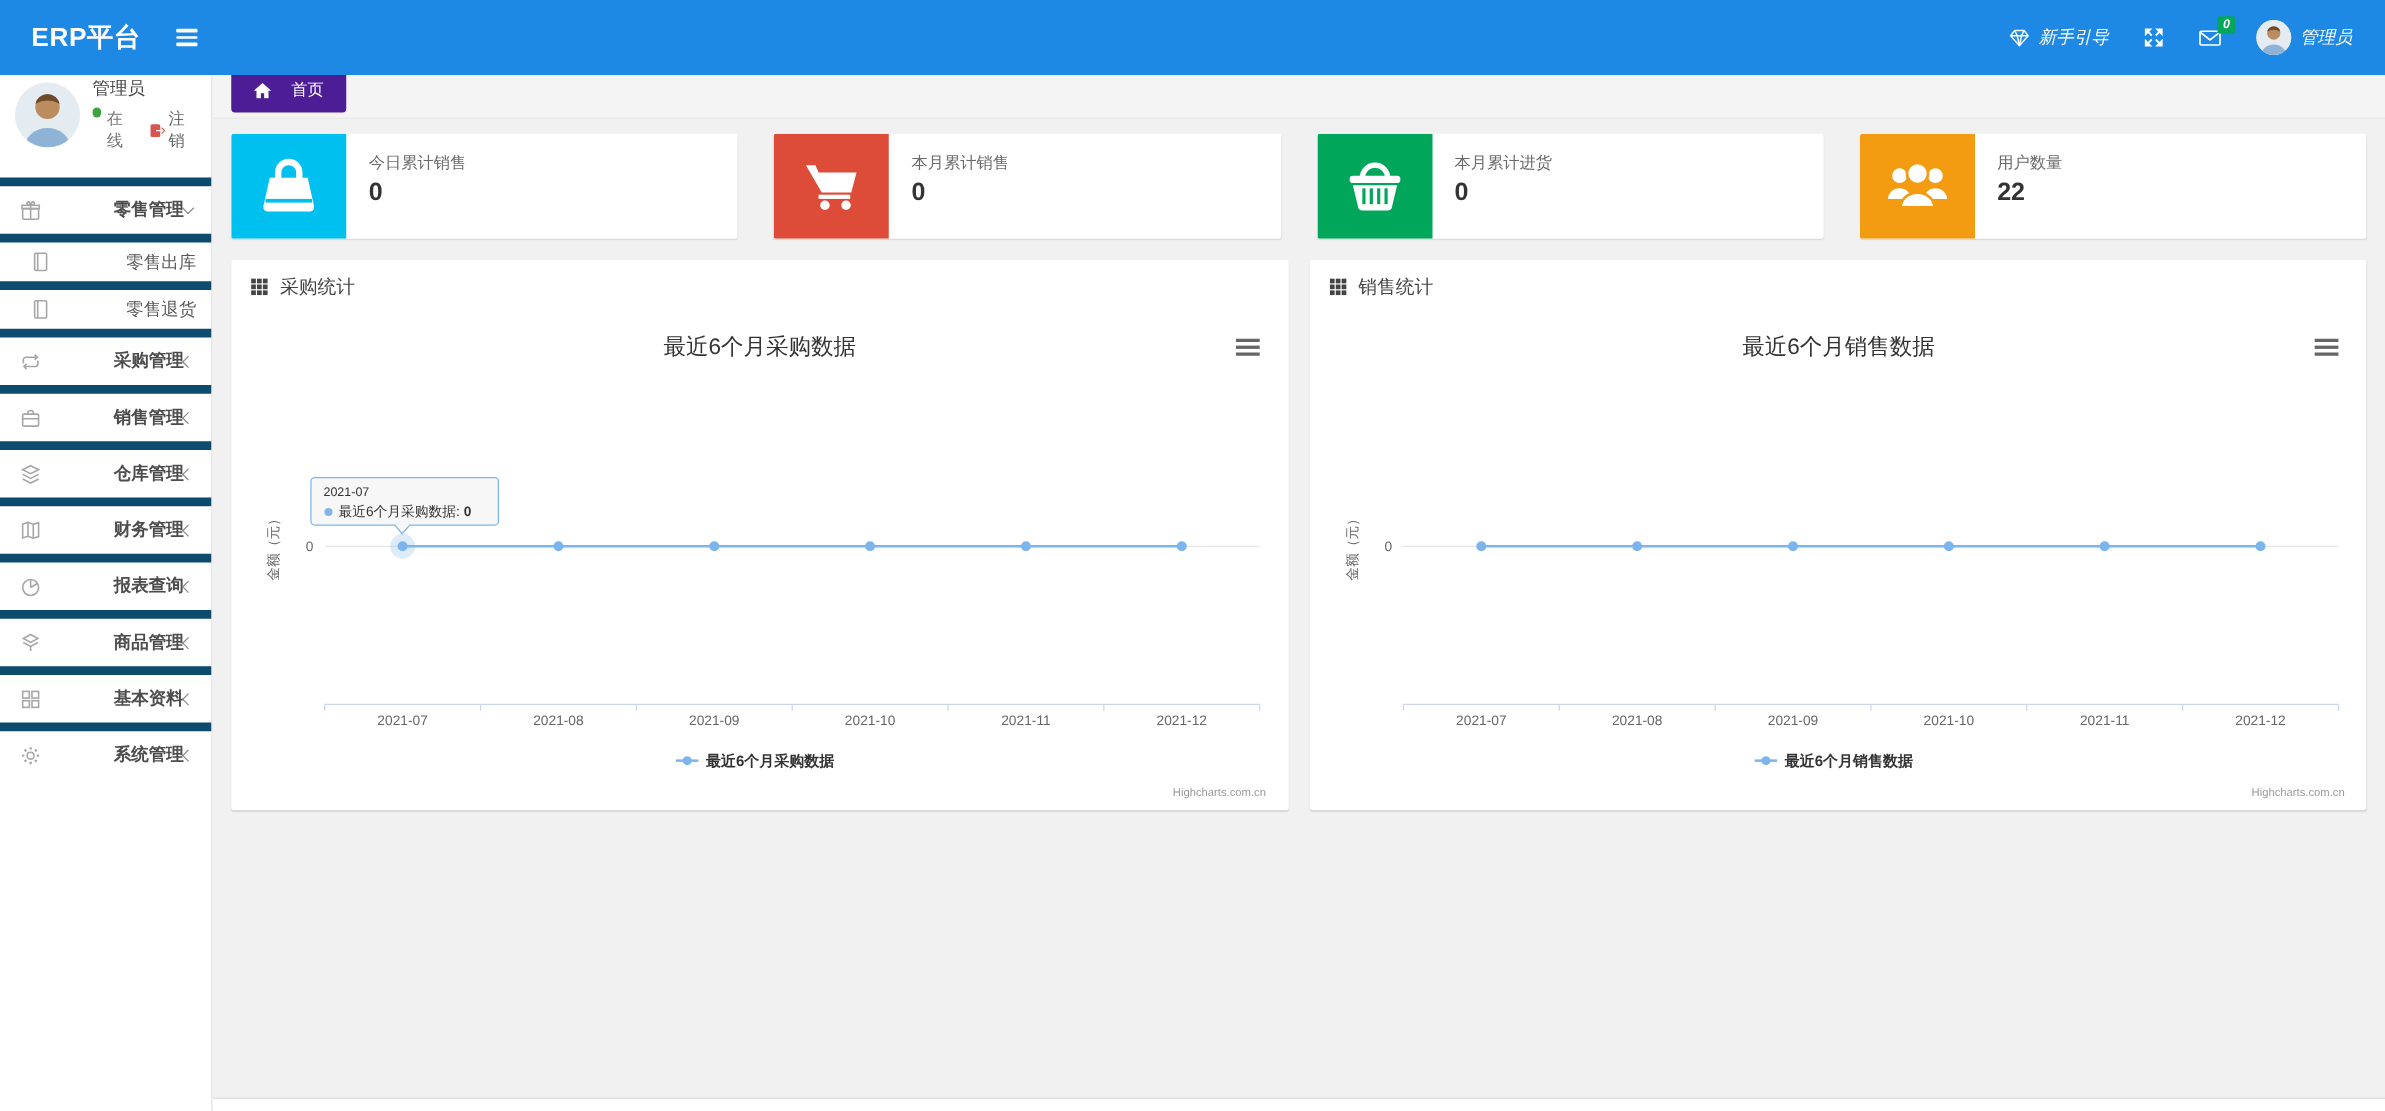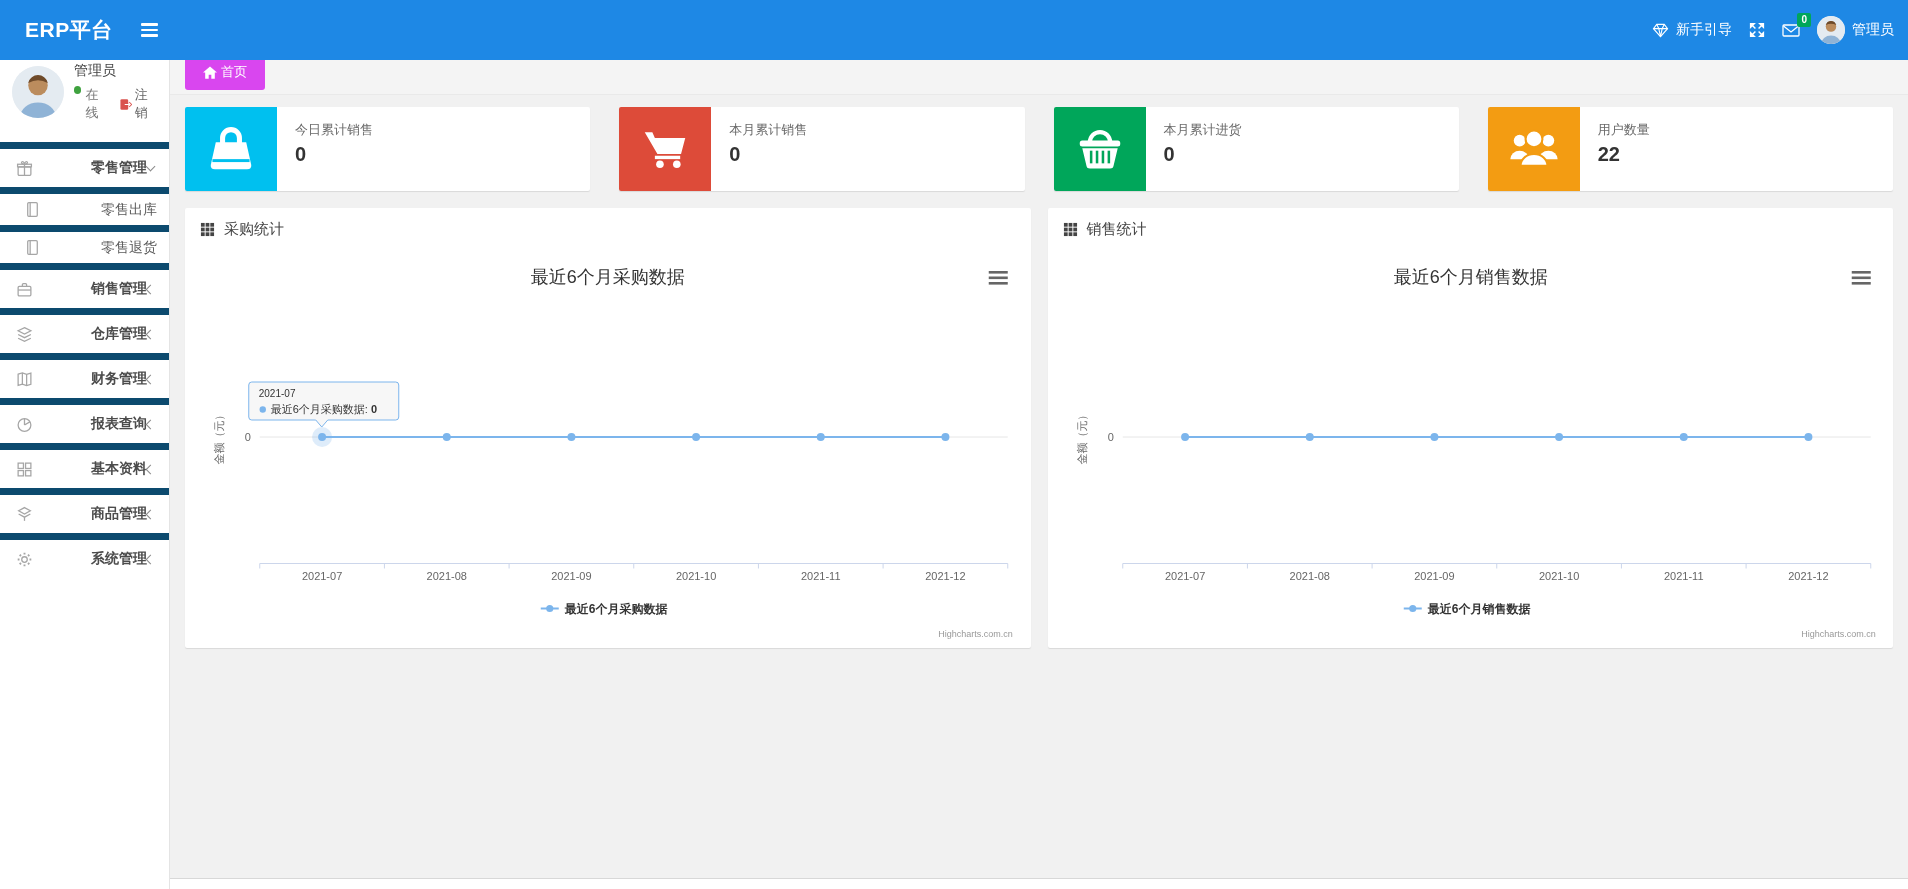--- a/index.html
+++ b/index.html
@@ -5,21 +5,21 @@
   * { margin:0; padding:0; box-sizing:border-box; }
   html,body { width:1908px; height:889px; overflow:hidden;
     font-family:"Liberation Sans","DejaVu Sans",sans-serif; background:#f1f1f1; }
 
   
   .navbar { position:absolute; top:0; left:0; right:0; height:60px; background:#1e88e5;
     display:flex; align-items:center; color:#fff; z-index:30; }
   .brand { font-size:21px; font-weight:bold; padding:0 18px 0 25px; letter-spacing:0.5px; }
   .nav-burger { display:flex; flex-direction:column; gap:3px; padding:8px 10px; cursor:pointer; }
   .nav-burger span { width:17px; height:2.5px; background:#fff; border-radius:1px; }
-  .nav-right { margin-left:auto; display:flex; align-items:center; gap:17px; padding-right:14px; font-size:14px; }
+  .nav-right { margin-left:auto; display:flex; align-items:center; gap:28px; padding-right:26px; font-size:14px;font-style:italic; }
   .nav-item { display:flex; align-items:center; gap:7px; cursor:pointer; }
   .mail-wrap { position:relative; }
   .mail-badge { position:absolute; top:-9px; right:-11px; background:#00a65a; color:#fff;
     font-size:10px; line-height:1; padding:2px 4px; border-radius:2px; font-weight:bold; }
   .nav-avatar { width:28px; height:28px; border-radius:50%; overflow:hidden; background:#e9eef3; }
 
   
   .sidebar { position:absolute; top:48px; left:0; bottom:0; width:170px; background:#fff;
     border-right:1px solid #e4e4e4; z-index:20; }
   .user-panel { display:flex; align-items:center; gap:10px; padding:14px 10px 16px 12px; }
@@ -37,21 +37,21 @@
   .mi-icon svg { width:100%; height:100%; stroke:#a6a6a6; fill:none; stroke-width:1.2; }
   .mi-label { flex:1; }
   .chev { width:7px; height:7px; border-left:1.6px solid #8a8a8a; border-bottom:1.6px solid #8a8a8a;
     display:inline-block; margin-right:3px; }
   .chev.left { transform:rotate(45deg); }
   .chev.down { transform:rotate(-45deg); margin-top:-4px; }
 
   
   .main { position:absolute; left:170px; top:48px; right:0; bottom:0; }
   .tabbar { height:47px; background:#f4f4f4; border-bottom:1px solid #e9e9e9; padding:6px 0 0 15px; }
-  .tab { display:inline-flex; align-items:center; gap:4px; background:#d946ef; color:#fff;
+  .tab { display:inline-flex; align-items:center; gap:16px; background:#4c1d95; color:#fff;
     font-size:13px; padding:9px 18px; border-radius:3px; cursor:pointer; }
   .content { padding:12px 15px 0 15px; }
 
   
   .cards { display:grid; grid-template-columns:repeat(4,1fr); gap:29px; }
   .card { background:#fff; height:84px; display:flex; box-shadow:0 1px 1px rgba(0,0,0,0.1); border-radius:2px; overflow:hidden; }
   .card-icon { width:92px; height:84px; flex:none; display:flex; align-items:center; justify-content:center;
     background:var(--card-color); }
   .card-icon svg { width:54px; height:54px; }
   .card-body { padding:14px 10px 0 18px; }
@@ -179,20 +179,32 @@
     <div class="menu-item sub">
       <span class="mi-icon">
         <svg viewBox="0 0 16 16">
             <rect x="3.5" y="1.5" width="9" height="13" rx="1"></rect>
             <line x1="5.8" y1="1.5" x2="5.8" y2="14.5"></line>
           </svg>
       </span>
       <span class="mi-label">零售退货</span>
     </div>
 
+    <div class="menu-item">
+      <span class="mi-icon">
+        <svg viewBox="0 0 16 16">
+            <path d="M2.5 9 V6.5 A2 2 0 0 1 4.5 4.5 H13"></path>
+            <path d="M11 2.5 L13 4.5 L11 6.5"></path>
+            <path d="M13.5 7 V9.5 A2 2 0 0 1 11.5 11.5 H3"></path>
+            <path d="M5 9.5 L3 11.5 L5 13.5"></path>
+          </svg>
+      </span>
+      <span class="mi-label">采购管理</span>
+      <span class="chev left"></span>
+    </div>
 
     <div class="menu-item">
       <span class="mi-icon">
         <svg viewBox="0 0 16 16">
             <rect x="2" y="5" width="12" height="9" rx="1"></rect>
             <path d="M6 5 V3.5 A1 1 0 0 1 7 2.5 H9 A1 1 0 0 1 10 3.5 V5"></path>
             <line x1="2" y1="8.5" x2="14" y2="8.5"></line>
           </svg>
       </span>
       <span class="mi-label">销售管理</span>
@@ -224,45 +236,45 @@
     </div>
 
     <div class="menu-item">
       <span class="mi-icon">
         <svg viewBox="0 0 16 16">
             <circle cx="8" cy="8.5" r="6"></circle>
             <path d="M8 8.5 V2.5 M8 8.5 L13 5.5"></path>
           </svg>
       </span>
       <span class="mi-label">报表查询</span>
+      <span class="chev left"></span>
+    </div>
+
+    <div class="menu-item">
+      <span class="mi-icon">
+        <svg viewBox="0 0 16 16">
+            <path d="M8 1.5 L13.5 4.5 L8 7.5 L2.5 4.5 Z"></path>
+            <path d="M2.5 7.5 L8 10.5 L13.5 7.5"></path>
+            <path d="M8 10.5 V14"></path>
+          </svg>
+      </span>
+      <span class="mi-label">商品管理</span>
       <span class="chev left"></span>
     </div>
 
     <div class="menu-item">
       <span class="mi-icon">
         <svg viewBox="0 0 16 16">
             <rect x="2" y="2" width="5" height="5"></rect>
             <rect x="9" y="2" width="5" height="5"></rect>
             <rect x="2" y="9" width="5" height="5"></rect>
             <rect x="9" y="9" width="5" height="5"></rect>
           </svg>
       </span>
       <span class="mi-label">基本资料</span>
-      <span class="chev left"></span>
-    </div>
-
-    <div class="menu-item">
-      <span class="mi-icon">
-        <svg viewBox="0 0 16 16">
-            <path d="M8 1.5 L13.5 4.5 L8 7.5 L2.5 4.5 Z"></path>
-            <path d="M2.5 7.5 L8 10.5 L13.5 7.5"></path>
-            <path d="M8 10.5 V14"></path>
-          </svg>
-      </span>
-      <span class="mi-label">商品管理</span>
       <span class="chev left"></span>
     </div>
 
     <div class="menu-item">
       <span class="mi-icon">
         <svg viewBox="0 0 16 16">
             <circle cx="8" cy="8" r="2.6"></circle>
             <path stroke-width="1.8" d="M8 1.6 V3.3 M8 12.7 V14.4 M1.6 8 H3.3 M12.7 8 H14.4 M3.5 3.5 L4.7 4.7 M11.3 11.3 L12.5 12.5 M12.5 3.5 L11.3 4.7 M4.7 11.3 L3.5 12.5"></path>
           </svg>
       </span>

